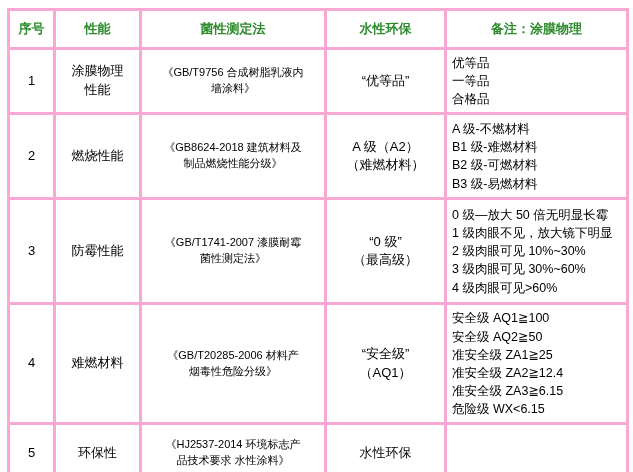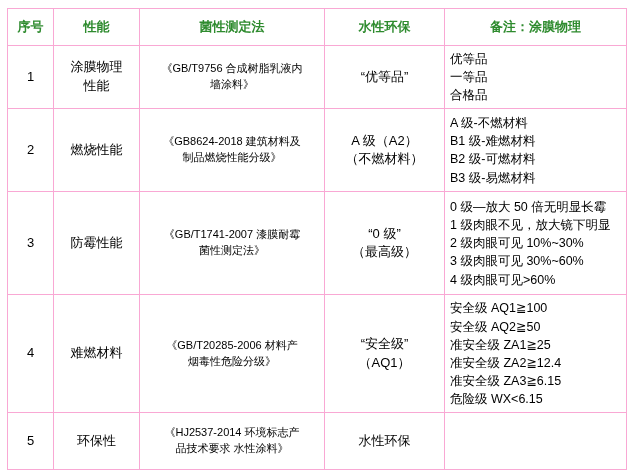--- a/index.html
+++ b/index.html
@@ -19,21 +19,21 @@
     position: relative;
     box-sizing: border-box;
     padding: 8px 7px 7px 7px;
   }
   table.spec {
     width: 619px;
     border-collapse: collapse;
     table-layout: fixed;
   }
   table.spec th, table.spec td {
-    border: 1px solid #f9a8d4;
+    border: 3px solid #f9a8d4;
     vertical-align: middle;
     padding: 4px 5px;
     line-height: 1.45;
   }
   table.spec thead th {
     color: #2e8b2e;
     font-weight: bold;
     font-size: 13px;
     text-align: center;
     height: 30px;
@@ -108,21 +108,21 @@
         <td class="cell-note multiline">优等品
 一等品
 合格品</td>
       </tr>
       <tr class="r2">
         <td class="cell-no">2</td>
         <td class="cell-prop multiline">燃烧性能</td>
         <td class="cell-std multiline">《GB8624-2018 建筑材料及
 制品燃烧性能分级》</td>
         <td class="cell-index multiline">A 级（A2）
-（不燃材料）</td>
+（难燃材料）</td>
         <td class="cell-note multiline">A 级-不燃材料
 B1 级-难燃材料
 B2 级-可燃材料
 B3 级-易燃材料</td>
       </tr>
       <tr class="r3">
         <td class="cell-no">3</td>
         <td class="cell-prop multiline">防霉性能</td>
         <td class="cell-std multiline">《GB/T1741-2007 漆膜耐霉
 菌性测定法》</td>

